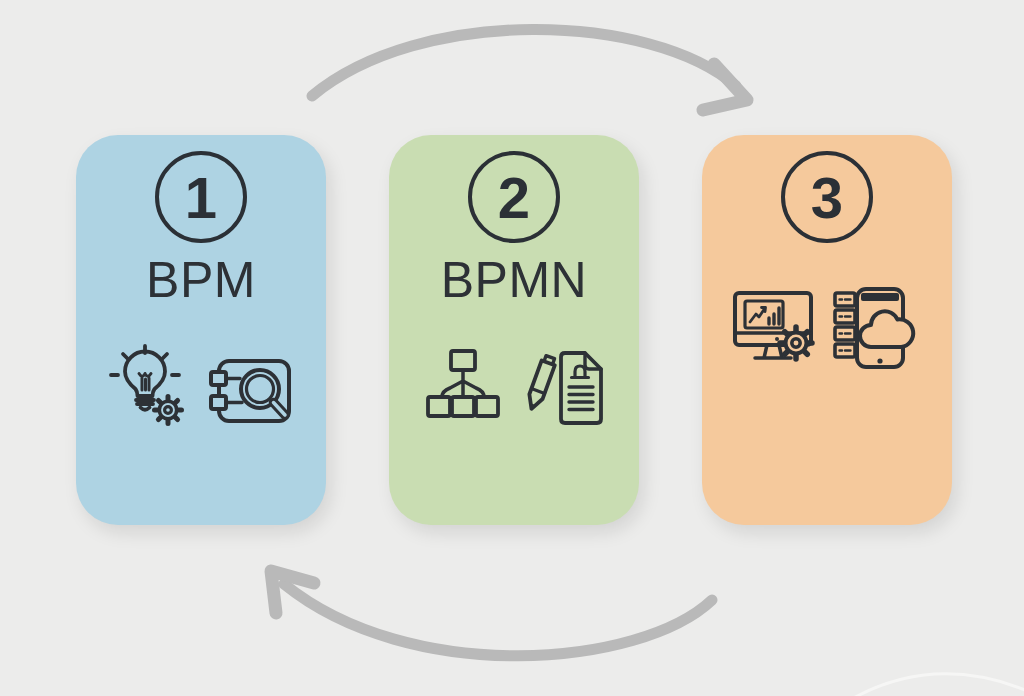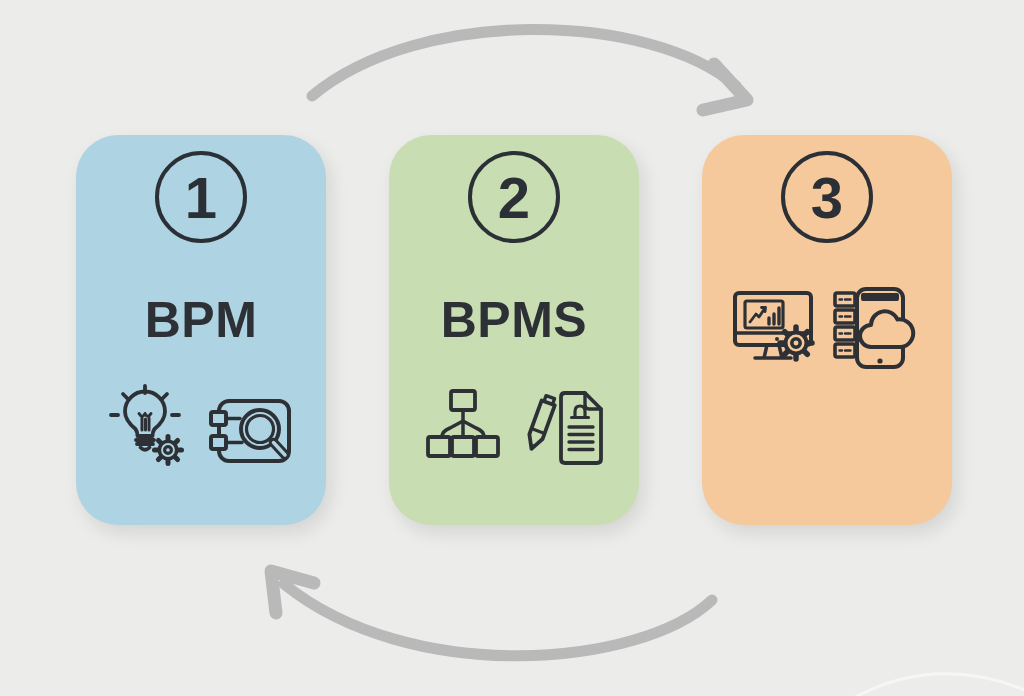--- a/index.html
+++ b/index.html
@@ -23,22 +23,22 @@
   .card.c2{left:389px;}
   .card.c3{left:702px;}
   .num-badge{
     margin-top:16px;
     width:92px;height:92px;box-sizing:border-box;
     border:4px solid #2b3036;border-radius:50%;
     display:flex;align-items:center;justify-content:center;
     font-size:58px;font-weight:700;color:#2b3036;
   }
   .card-title{
-    margin-top:52px;
-    font-size:50px;font-weight:700;color:#2d3136;
+    margin-top:12px;
+    font-size:50px;font-weight:400;color:#2d3136;
     letter-spacing:0.5px;line-height:1;
   }
   .icons-row{
     margin-top:34px;
     display:flex;gap:4px;align-items:center;justify-content:center;
   }
   .icons-row svg{display:block;}
   .ink{stroke:#2d3136;fill:none;stroke-linecap:round;stroke-linejoin:round;}
 </style>
 </head>
@@ -96,21 +96,21 @@
           </g>
         </svg>
       </span>
     </div>
   </div>
 
   <div class="card c2" style="background: rgb(201, 221, 178);">
     <div class="num-badge">
       <span>2</span>
     </div>
-    <div class="card-title">BPMS</div>
+    <div class="card-title">BPMN</div>
     <div class="icons-row">
       <span>
         <svg width="100" height="100" viewBox="0 0 100 100">
           <g class="ink" stroke-width="3.8">
             <rect x="39" y="12" width="24" height="19" rx="2"></rect>
             <path d="M51 31 V42 M51 42 V58 M51 42 L38 49 Q30 52 30 58 M51 42 L64 49 Q72 52 72 58" stroke-width="3.5"></path>
             <rect x="16" y="58" width="22" height="19" rx="2"></rect>
             <rect x="40" y="58" width="22" height="19" rx="2"></rect>
             <rect x="64" y="58" width="22" height="19" rx="2"></rect>
           </g>

